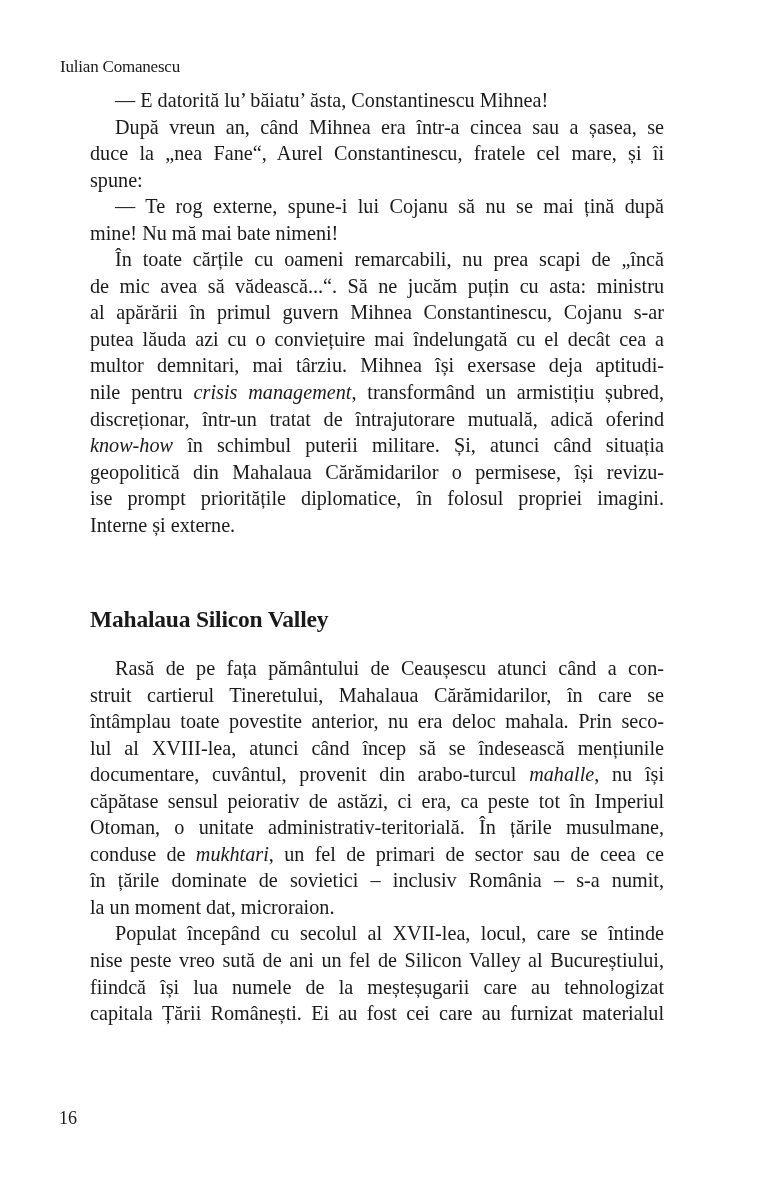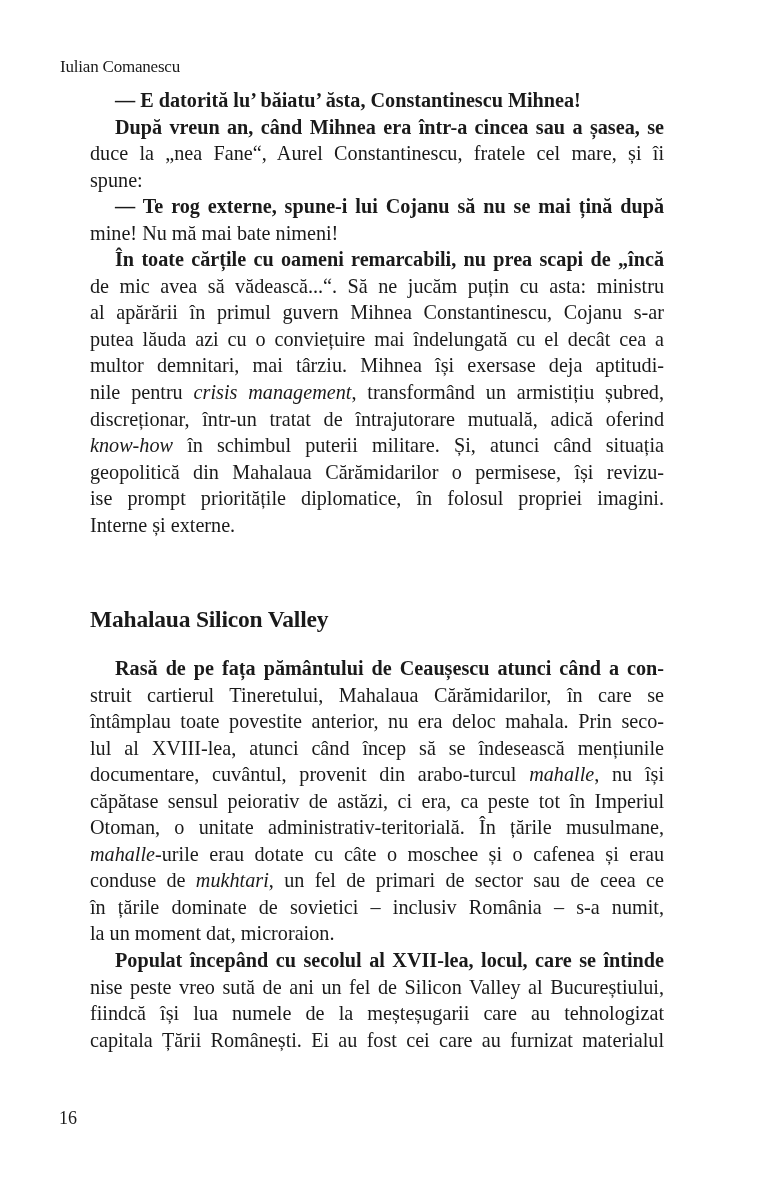--- a/index.html
+++ b/index.html
@@ -4,21 +4,21 @@
 <style>
   html, body { margin: 0; padding: 0; background: #ffffff; }
   body { width: 768px; height: 1181px; position: relative; overflow: hidden;
          font-family: "Liberation Serif", "DejaVu Serif", serif; color: #1a1a1a; }
   .running-head { position: absolute; left: 60px; top: 57px; font-size: 17px; letter-spacing: -0.2px; }
   .page-num { position: absolute; left: 59px; top: 1108px; font-size: 18px; }
   .text-block { position: absolute; left: 90px; width: 574px; font-size: 20.2px; }
   .line { height: 26.55px; line-height: 26.55px; white-space: nowrap; text-align: justify;
           text-align-last: justify; overflow: visible; }
   .line.last { text-align-last: left; }
-  .line.indent { padding-left: 25px; font-weight: bold; }
+  .line.indent { padding-left: 25px; }
   .heading { position: absolute; left: 90px; top: 606px; font-size: 23.5px; font-weight: bold;
              letter-spacing: -0.2px; }
   i { }
 </style>
 </head>
 <body>
 
 <div class="running-head">Iulian Comanescu</div>
 
 <div class="text-block" id="block1" style="top:87px;">
@@ -44,21 +44,20 @@
 <div class="heading">Mahalaua Silicon Valley</div>
 
 <div class="text-block" id="block2" style="top:655px;">
     <div class="line indent">Rasă de pe fața pământului de Ceaușescu atunci când a con-</div>
     <div class="line">struit cartierul Tineretului, Mahalaua Cărămidarilor, în care se</div>
     <div class="line">întâmplau toate povestite anterior, nu era deloc mahala. Prin seco-</div>
     <div class="line">lul al XVIII-lea, atunci când încep să se îndesească mențiunile</div>
     <div class="line"><span>documentare, cuvântul, provenit din arabo-turcul </span><i>mahalle</i><span>, nu își</span></div>
     <div class="line">căpătase sensul peiorativ de astăzi, ci era, ca peste tot în Imperiul</div>
     <div class="line">Otoman, o unitate administrativ-teritorială. În țările musulmane,</div>
-    <div class="line"><span></span><i>mahalle</i><span>-urile erau dotate cu câte o moschee și o cafenea și erau</span></div>
     <div class="line"><span>conduse de </span><i>mukhtari</i><span>, un fel de primari de sector sau de ceea ce</span></div>
     <div class="line">în țările dominate de sovietici – inclusiv România – s-a numit,</div>
     <div class="line last">la un moment dat, microraion.</div>
     <div class="line indent">Populat începând cu secolul al XVII-lea, locul, care se întinde</div>
     <div class="line">nise peste vreo sută de ani un fel de Silicon Valley al Bucureștiului,</div>
     <div class="line">fiindcă își lua numele de la meșteșugarii care au tehnologizat</div>
     <div class="line">capitala Țării Românești. Ei au fost cei care au furnizat materialul</div>
   </div>
 
 <div class="page-num">16</div>

